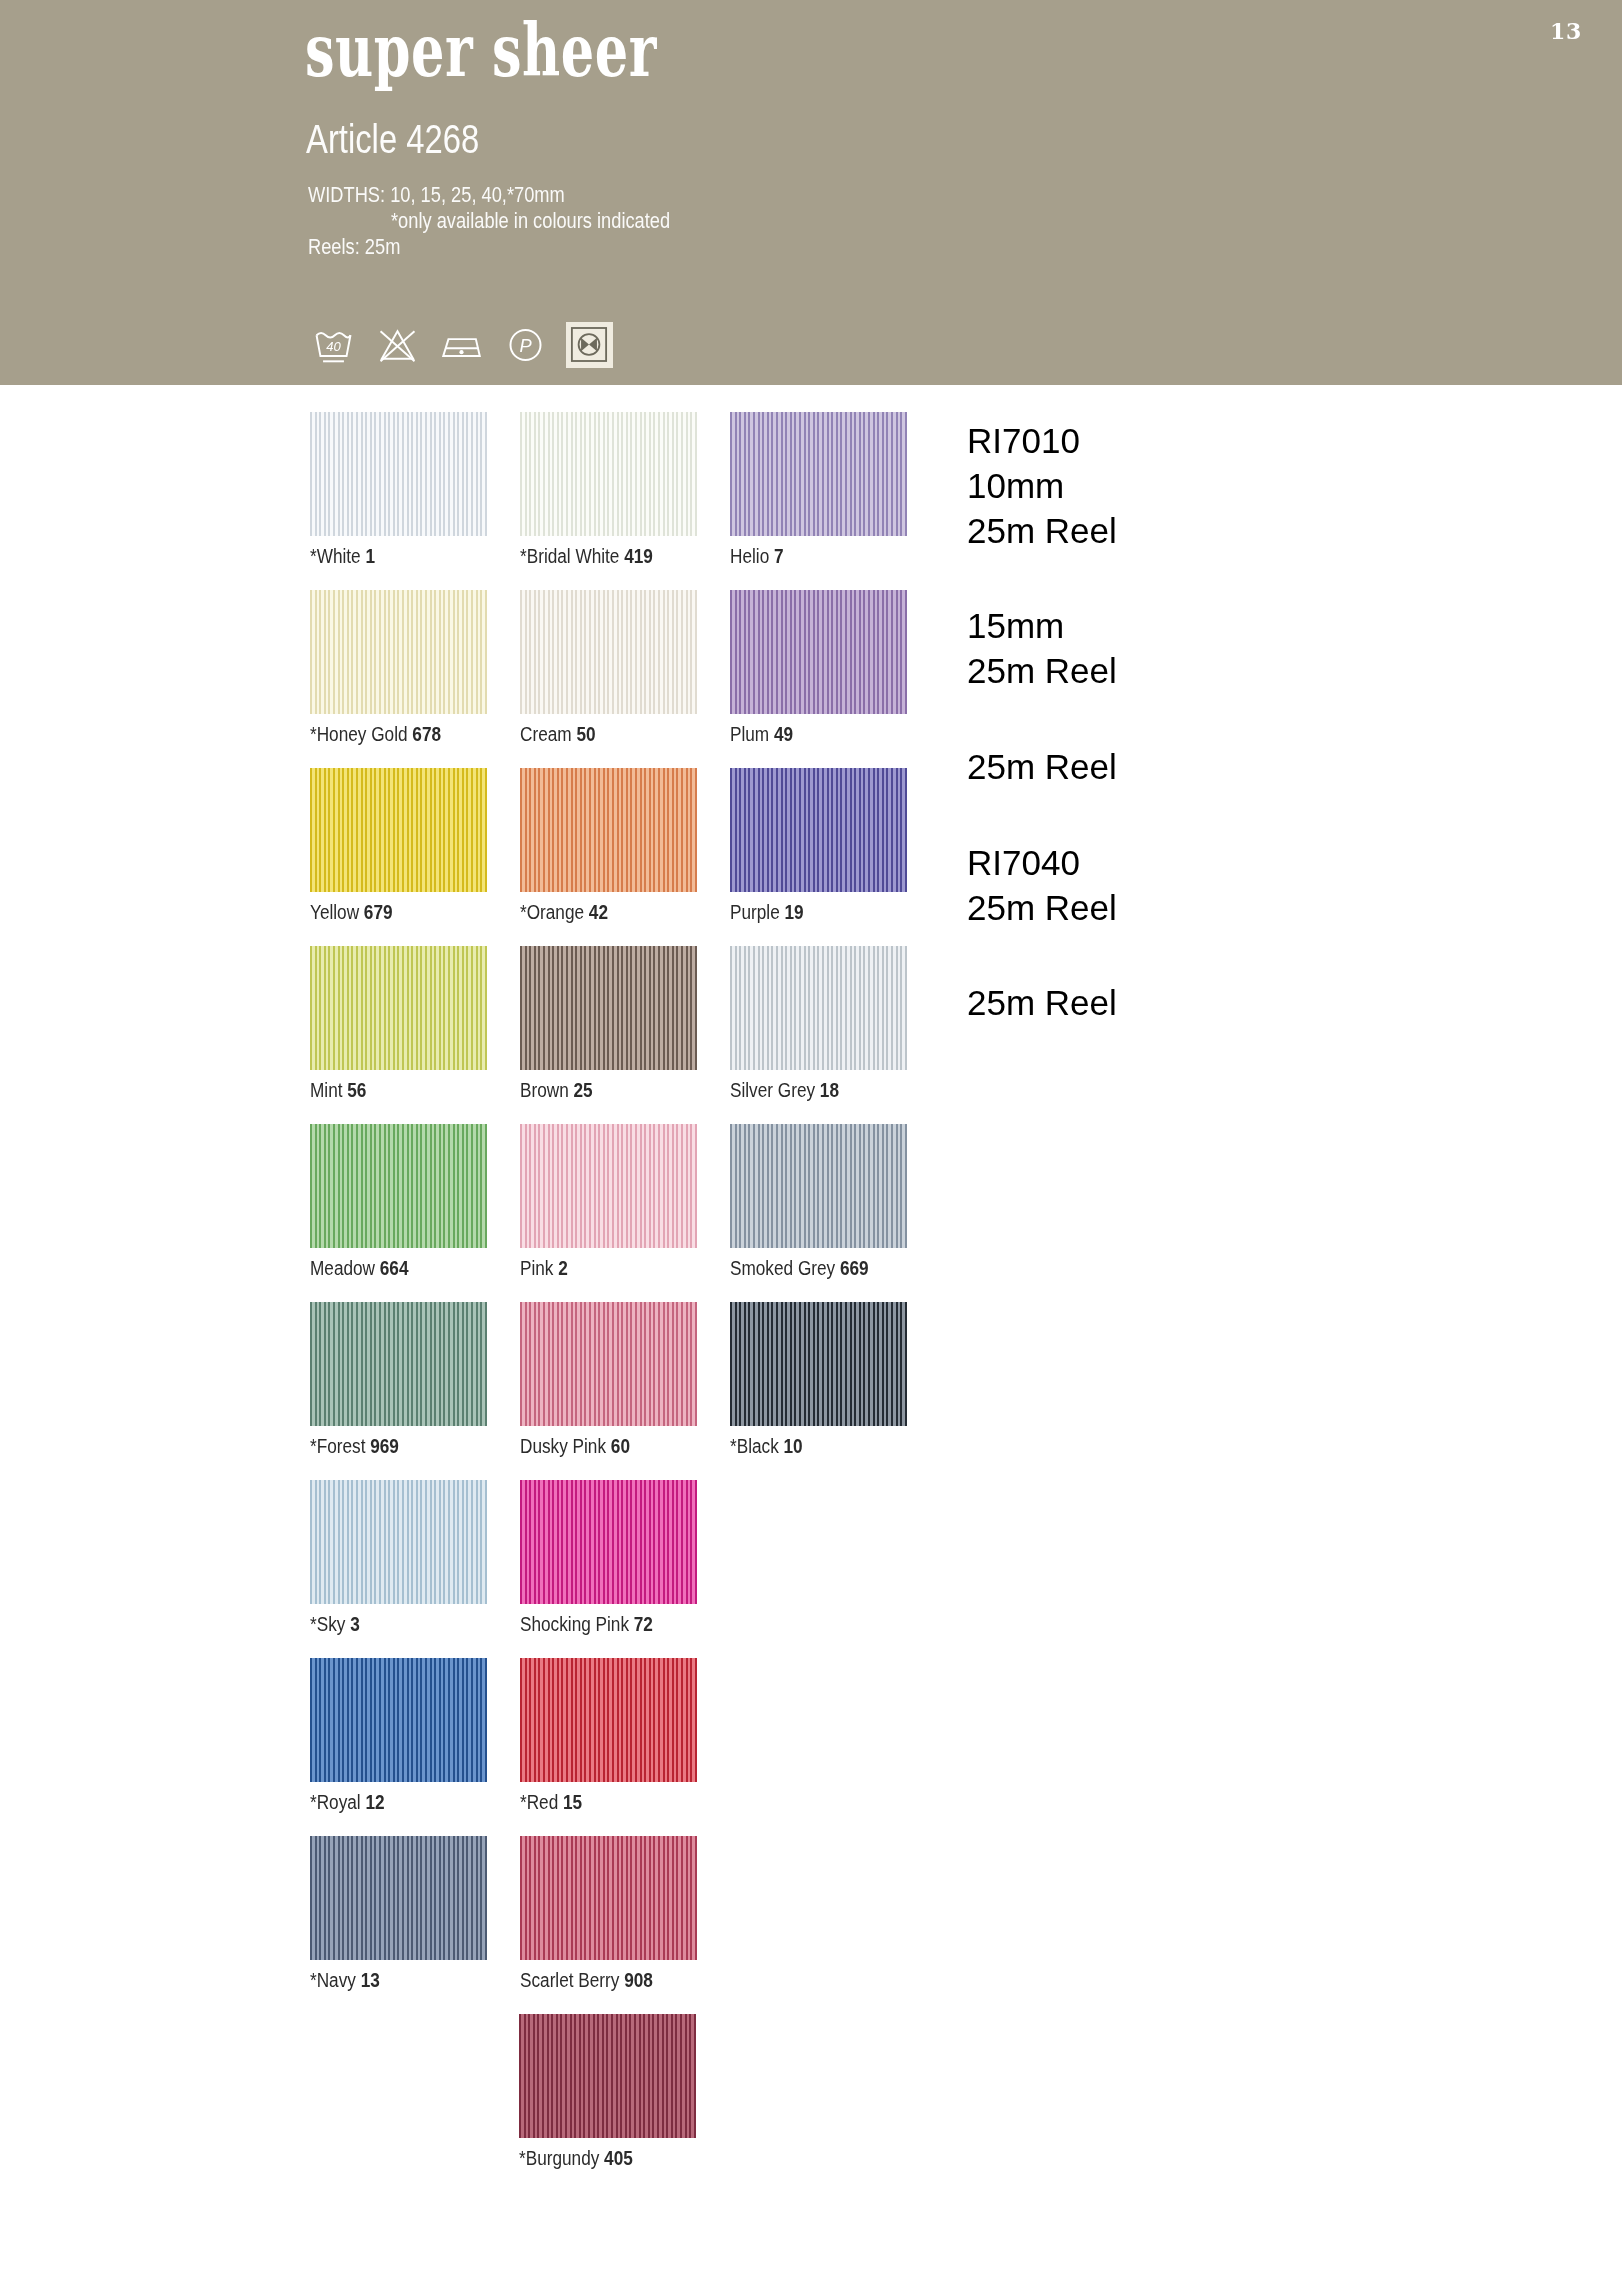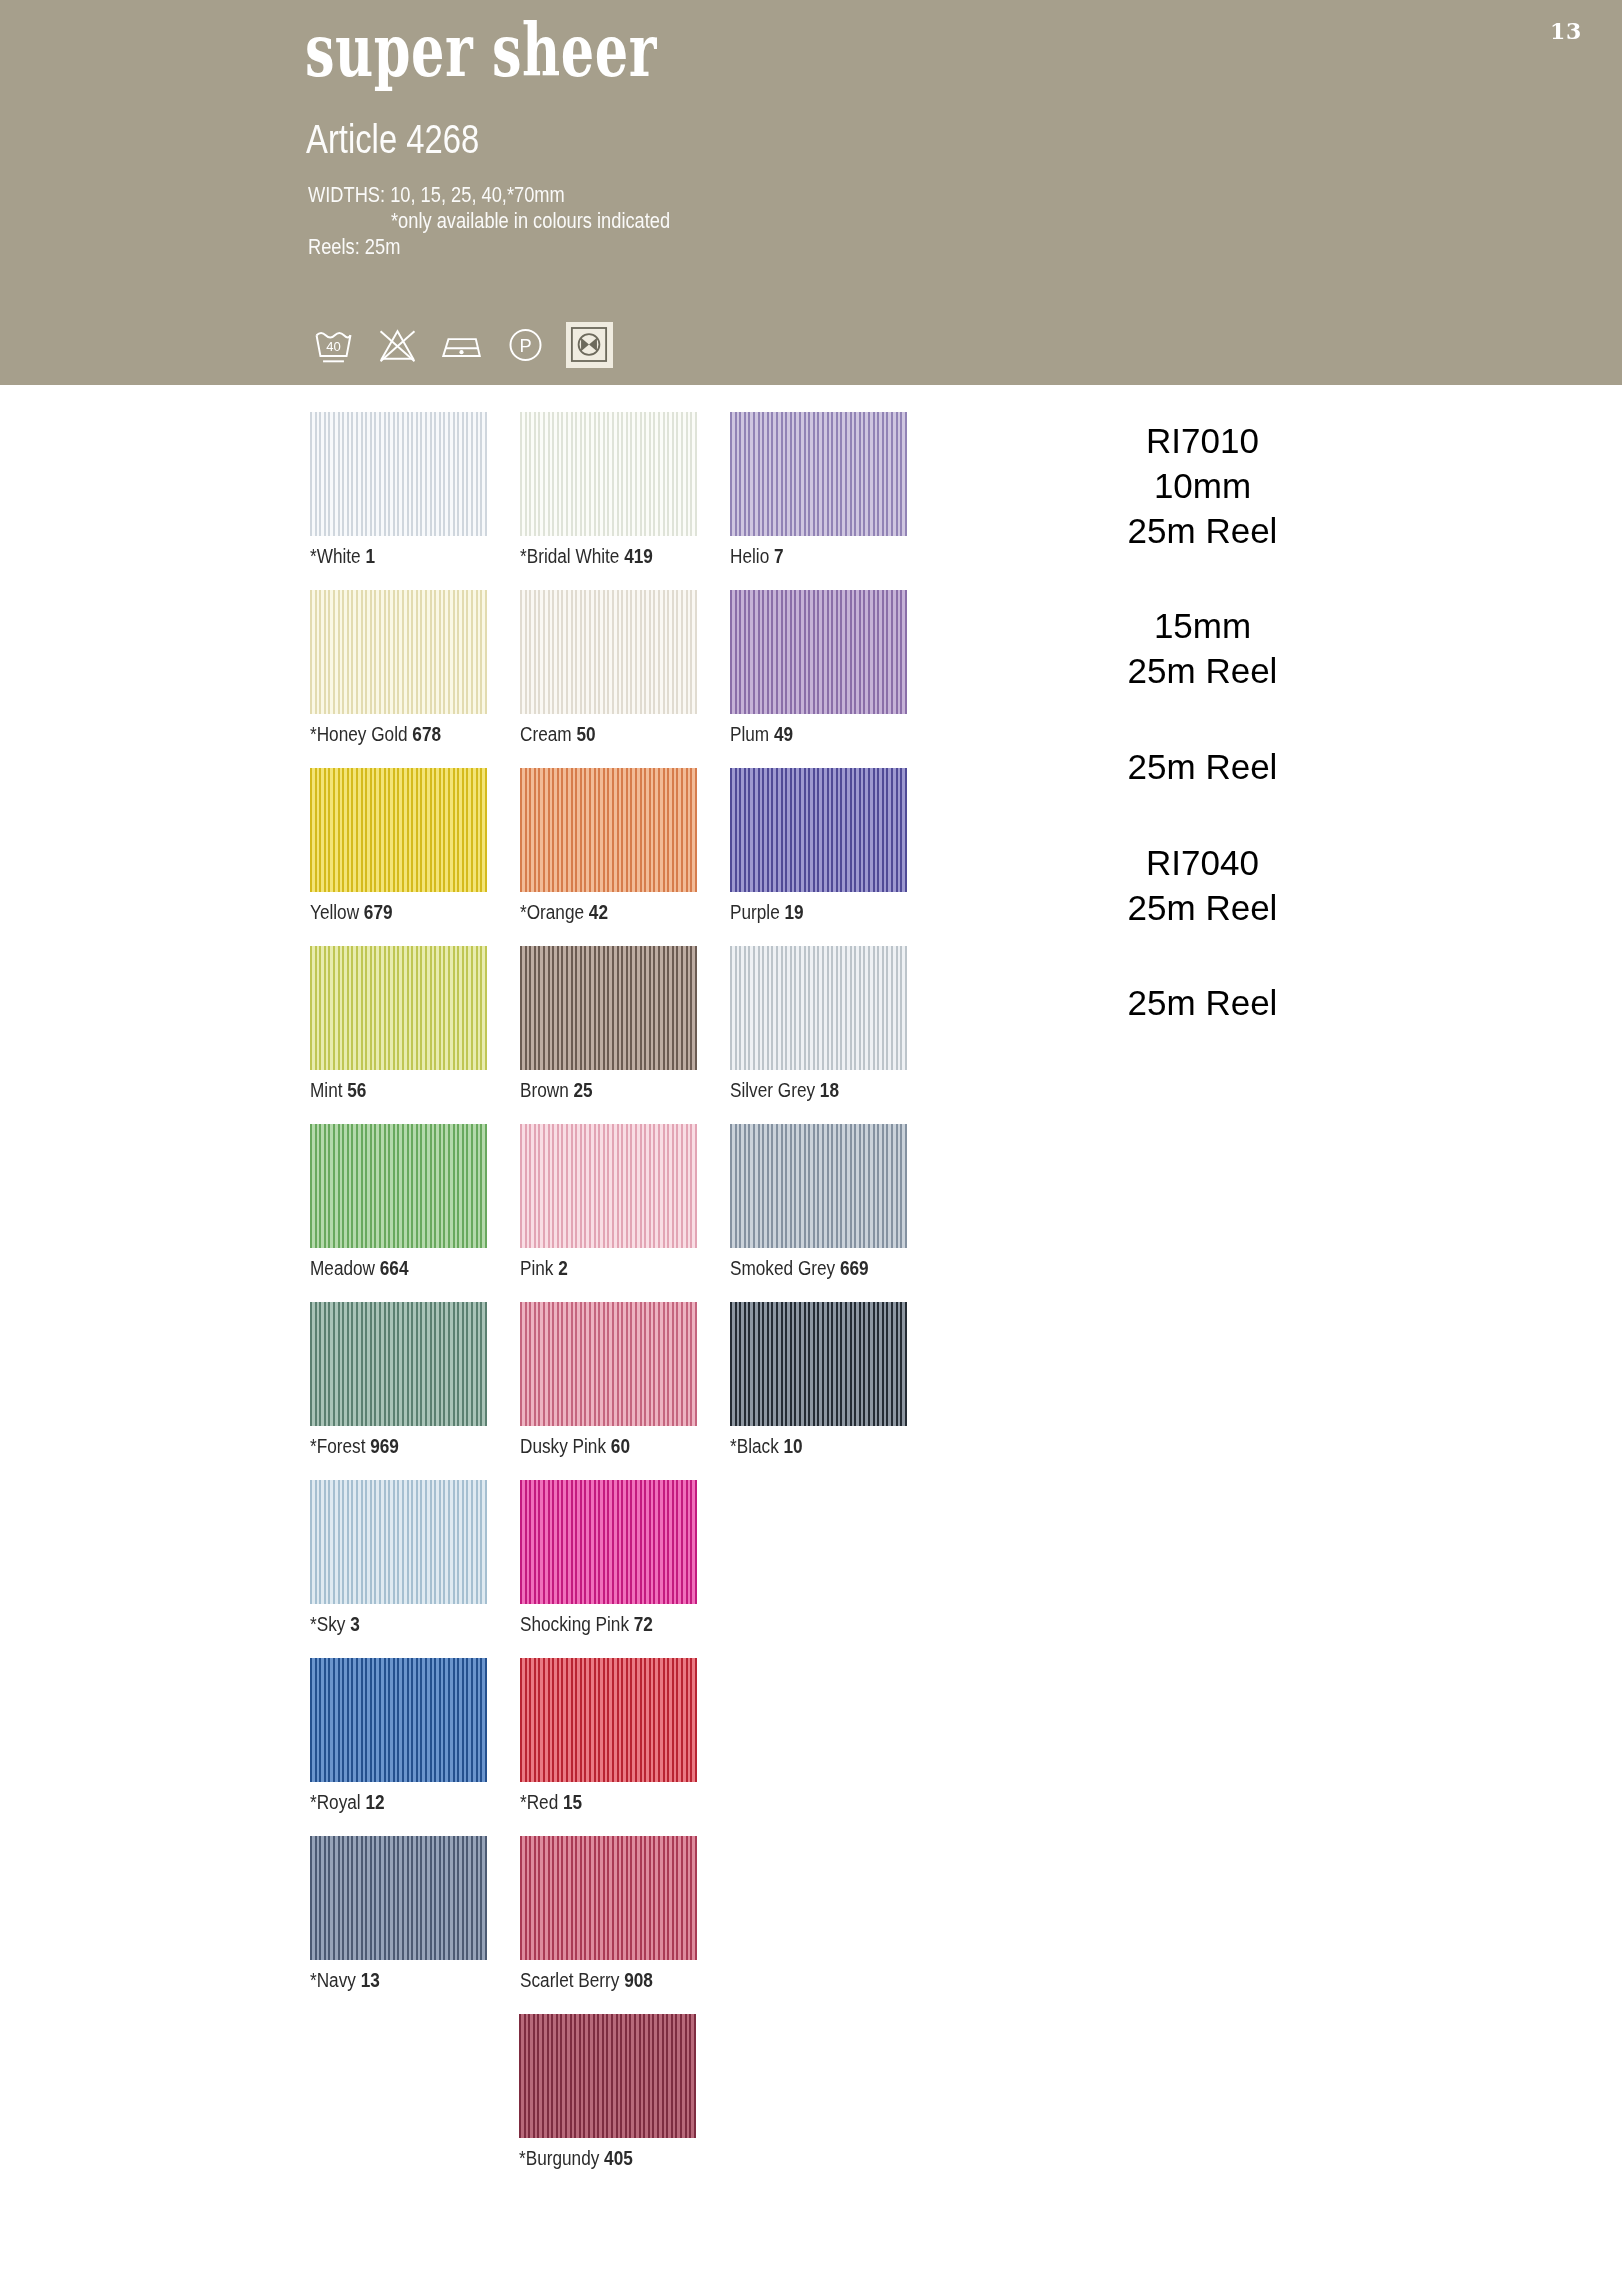--- a/index.html
+++ b/index.html
@@ -58,21 +58,21 @@
     white-space:nowrap;
     opacity:.95;
   }
   #widths-line{left:308px;top:182px;}
   #asterisk-note{left:391px;top:208px;}
   #reels-line{left:308px;top:234px;}
 
   
   #care-symbols{
     position:absolute;left:310px;top:322px;
-    display:flex;align-items:center;gap:17px;
+    display:flex;align-items:center;gap:17px;font-style:italic;
   }
   .care-symbol{width:47px;height:46px;position:relative;}
   .care-symbol svg{display:block;}
   #care-tumble-dry{
     background:#f0ece0;
     padding:1.3px;
     box-sizing:border-box;
   }
 
   
@@ -120,21 +120,20 @@
   }
   .sku-block{
     margin-bottom:51px;
   }
   .sku-line{
     font-family:"Liberation Sans",sans-serif;
     font-size:35px;
     line-height:1.28;
     color:#000000;
     white-space:nowrap;
-    text-align:center;
   }
 </style>
 </head>
 <body>
 
 <div id="header-band">
 
   <div id="page-number">13</div>
 
   <div id="product-title">super sheer</div>

